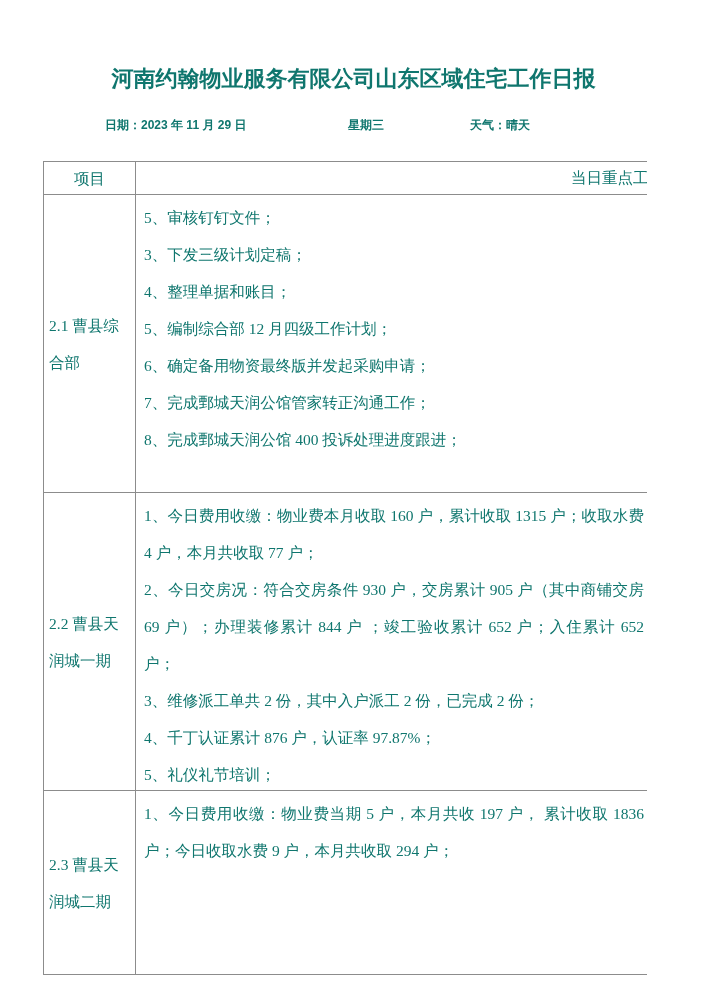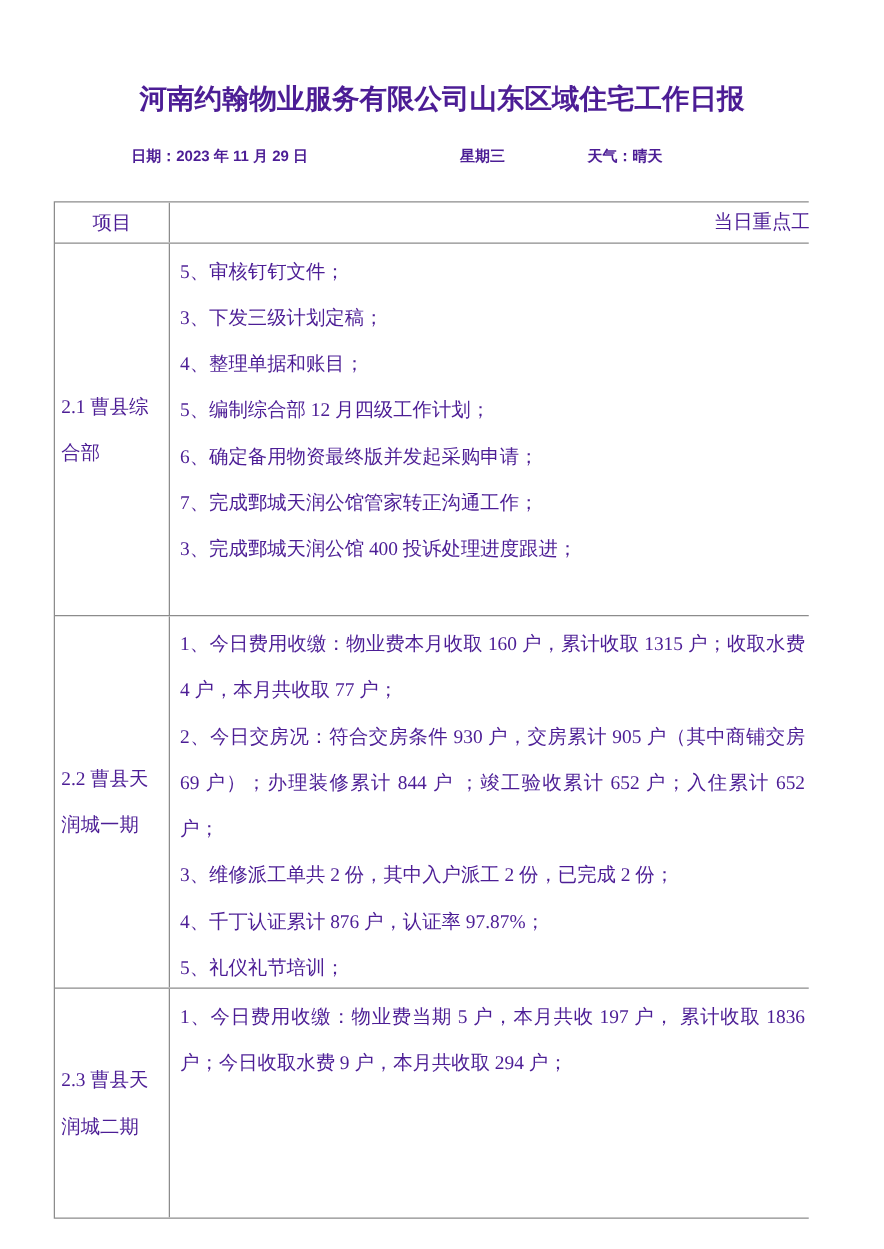--- a/index.html
+++ b/index.html
@@ -6,21 +6,21 @@
     margin: 0;
     padding: 0;
     background: #ffffff;
   }
   .page {
     position: relative;
     width: 647px;
     height: 999px;
     background: #ffffff;
     overflow: hidden;
-    color: #4c1d95;
+    color: #0f766e;
   }
   .title {
     position: absolute;
     top: 64px;
     left: 0;
     width: 707px;
     margin: 0;
     text-align: center;
     font-family: "Liberation Sans", "DejaVu Sans", sans-serif;
     font-weight: 700;
@@ -33,21 +33,21 @@
     top: 112px;
     left: 0;
     width: 707px;
     height: 26px;
     font-family: "Liberation Sans", "DejaVu Sans", sans-serif;
     font-weight: 700;
     font-size: 12px;
     line-height: 26px;
   }
   .dateline .d-date   { position: absolute; left: 105px; }
-  .dateline .d-week   { position: absolute; left: 368px; }
+  .dateline .d-week   { position: absolute; left: 348px; }
   .dateline .d-weather{ position: absolute; left: 470px; }
 
   .worktable {
     position: absolute;
     left: 43px;
     top: 161px;
     width: 622px;
     height: 814px;
     border: 1px solid #8c8c8c;
     box-sizing: border-box;
@@ -129,21 +129,21 @@
       <div class="td col1 label-cell">
         <span>2.1 曹县综合部</span>
       </div>
       <div class="td col2 work-cell">
         <p>5、审核钉钉文件；</p>
         <p>3、下发三级计划定稿；</p>
         <p>4、整理单据和账目；</p>
         <p>5、编制综合部 12 月四级工作计划；</p>
         <p>6、确定备用物资最终版并发起采购申请；</p>
         <p>7、完成鄄城天润公馆管家转正沟通工作；</p>
-        <p>3、完成鄄城天润公馆 400 投诉处理进度跟进；</p>
+        <p>8、完成鄄城天润公馆 400 投诉处理进度跟进；</p>
       </div>
     </div>
 
     <div class="tr body-row-2">
       <div class="td col1 label-cell">
         <span>2.2 曹县天润城一期</span>
       </div>
       <div class="td col2 work-cell">
         <p>1、今日费用收缴：物业费本月收取 160 户，累计收取 1315 户；收取水费 4 户，本月共收取 77 户；</p>
         <p>2、今日交房况：符合交房条件 930 户，交房累计 905 户（其中商铺交房 69 户）；办理装修累计 844 户 ；竣工验收累计 652 户；入住累计 652 户；</p>

